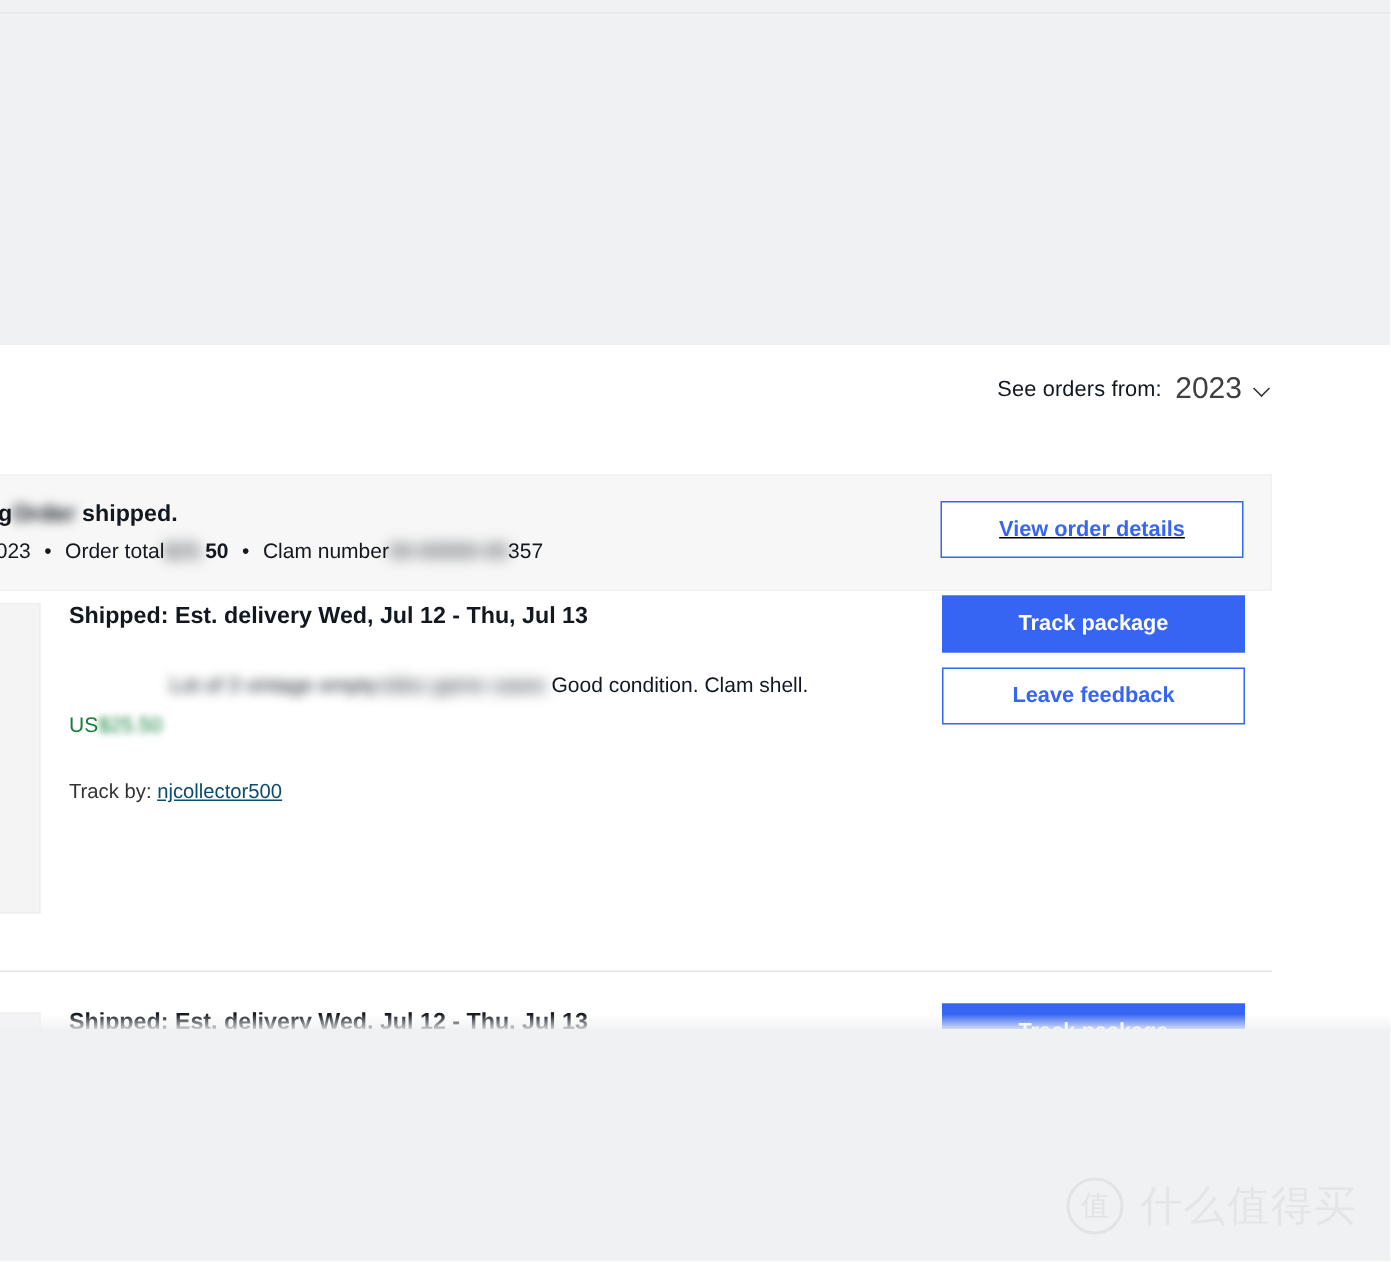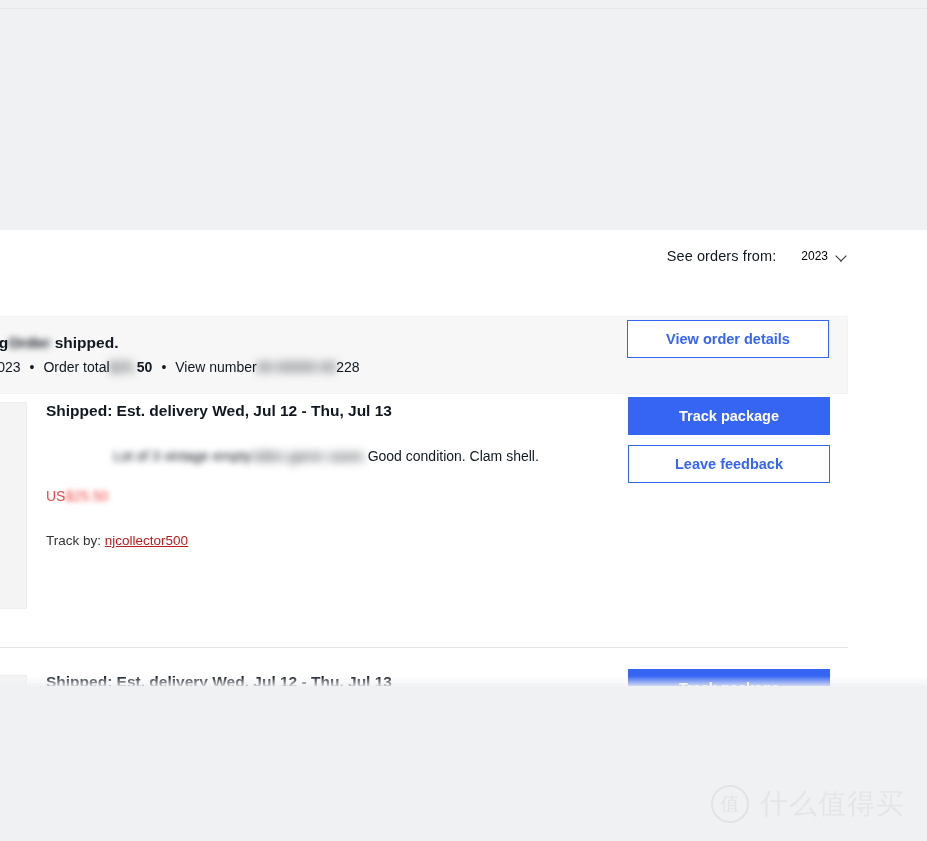--- a/index.html
+++ b/index.html
@@ -53,23 +53,22 @@
     letter-spacing: 0.1px;
   }
   .filter-select {
     display: inline-flex;
     align-items: center;
     gap: 9px;
     margin-left: 9px;
     cursor: pointer;
   }
   .filter-value {
-    font-size: 12px;
-    color: #000000;
-    margin-left: 16px;
+    font-size: 20px;
+    color: #404040;
   }
   .chev {
     display: inline-block;
     width: 11px; height: 11px;
     position: relative;
   }
   .chev::before {
     content: "";
     position: absolute;
     left: 0; top: 1px;
@@ -121,21 +120,22 @@
     font-size: 14px;
     color: #111820;
   }
   .blur-sm  { filter: blur(2.6px); display:inline-block; }
   .blur-md  { filter: blur(3.4px); display:inline-block; }
   .blur-lg  { filter: blur(4.6px); display:inline-block; }
 
   .view-details-wrap {
     position: absolute;
     right: 18px;
-    top: 3px;
+    top: 17px;
+    text-decoration: underline;
   }
 
   
   .btn {
     box-sizing: border-box;
     width: 202px;
     height: 38px;
     display: flex;
     align-items: center;
     justify-content: center;
@@ -210,33 +210,33 @@
   .item-title-line {
     margin-top: 28px;
     font-size: 14px;
     color: #111820;
     white-space: nowrap;
     display: flex;
     align-items: baseline;
     justify-content: center;
   }
   .item-price {
-    margin-top: 24px;
+    margin-top: 11px;
     font-size: 14px;
-    color: #ef4444;
+    color: #15803d;
     display: flex;
     align-items: baseline;
   }
   .sold-by {
     margin-top: 29px;
     font-size: 13.5px;
     color: #333333;
   }
   .sold-by a {
-    color: #b91c1c;
+    color: #0c4a6e;
     text-decoration: underline;
     cursor: pointer;
     margin-top: 24px;
   }
   .action-col {
     position: absolute;
     right: 18px;
     top: 3px;
     display: flex;
     flex-direction: column;
@@ -347,23 +347,23 @@
         <div class="oh-title">
           <span>pping</span><span class="blur-md">Order</span>&nbsp;<span>shipped.</span>
         </div>
         <div class="oh-meta">
           <span>08, 2023</span>
           <span class="sep">•</span>
           <span>Order total</span>
           <span class="blur-lg">$25.</span>
             <b>50</b>
           <span class="sep">•</span>
-          <span>View number</span>
+          <span>Clam number</span>
           <span class="blur-lg">00-00000-00</span>
-            <span>228</span>
+            <span>357</span>
         </div>
       </div>
       <div class="view-details-wrap">
         <div class="btn btn-secondary-bold">View order details</div>
       </div>
     </div>
 
     <div class="order-body">
       <div class="thumb"></div>
 

